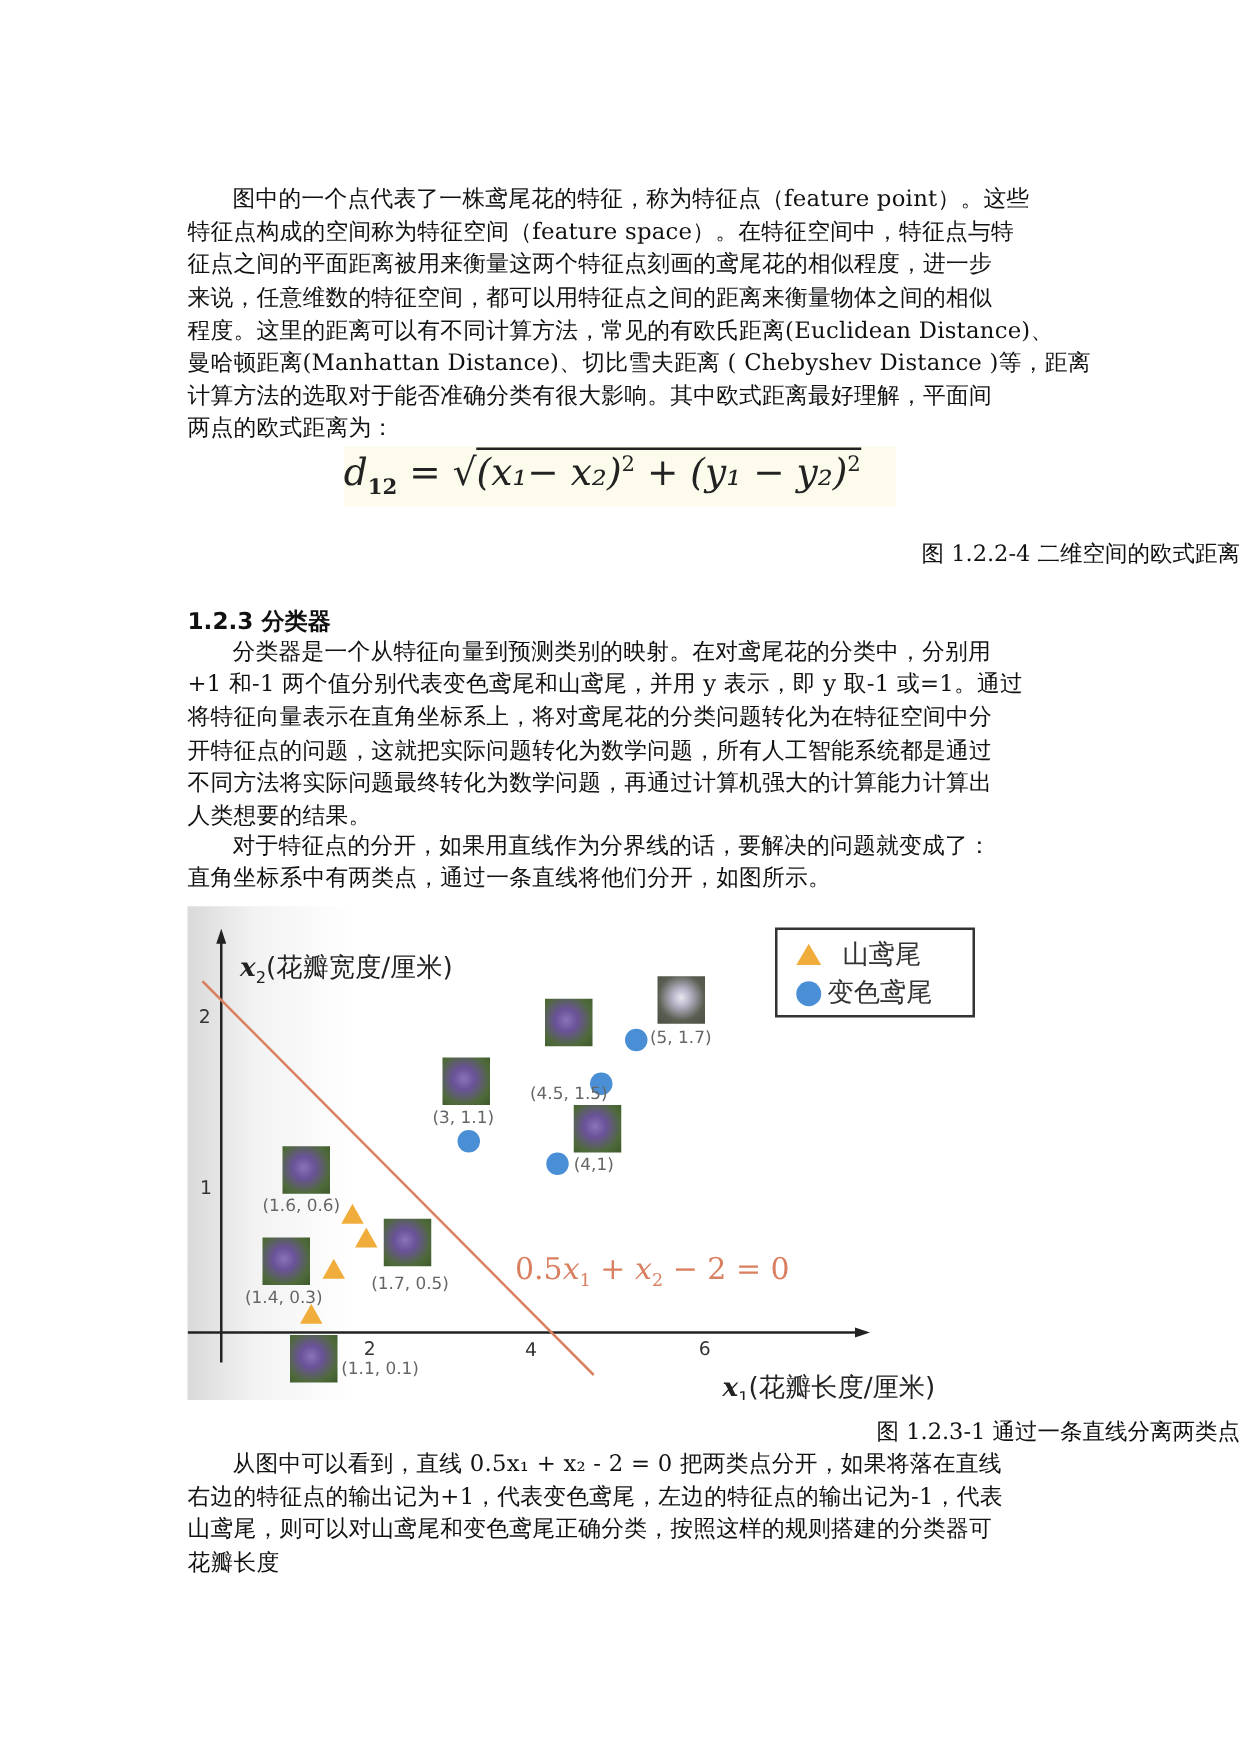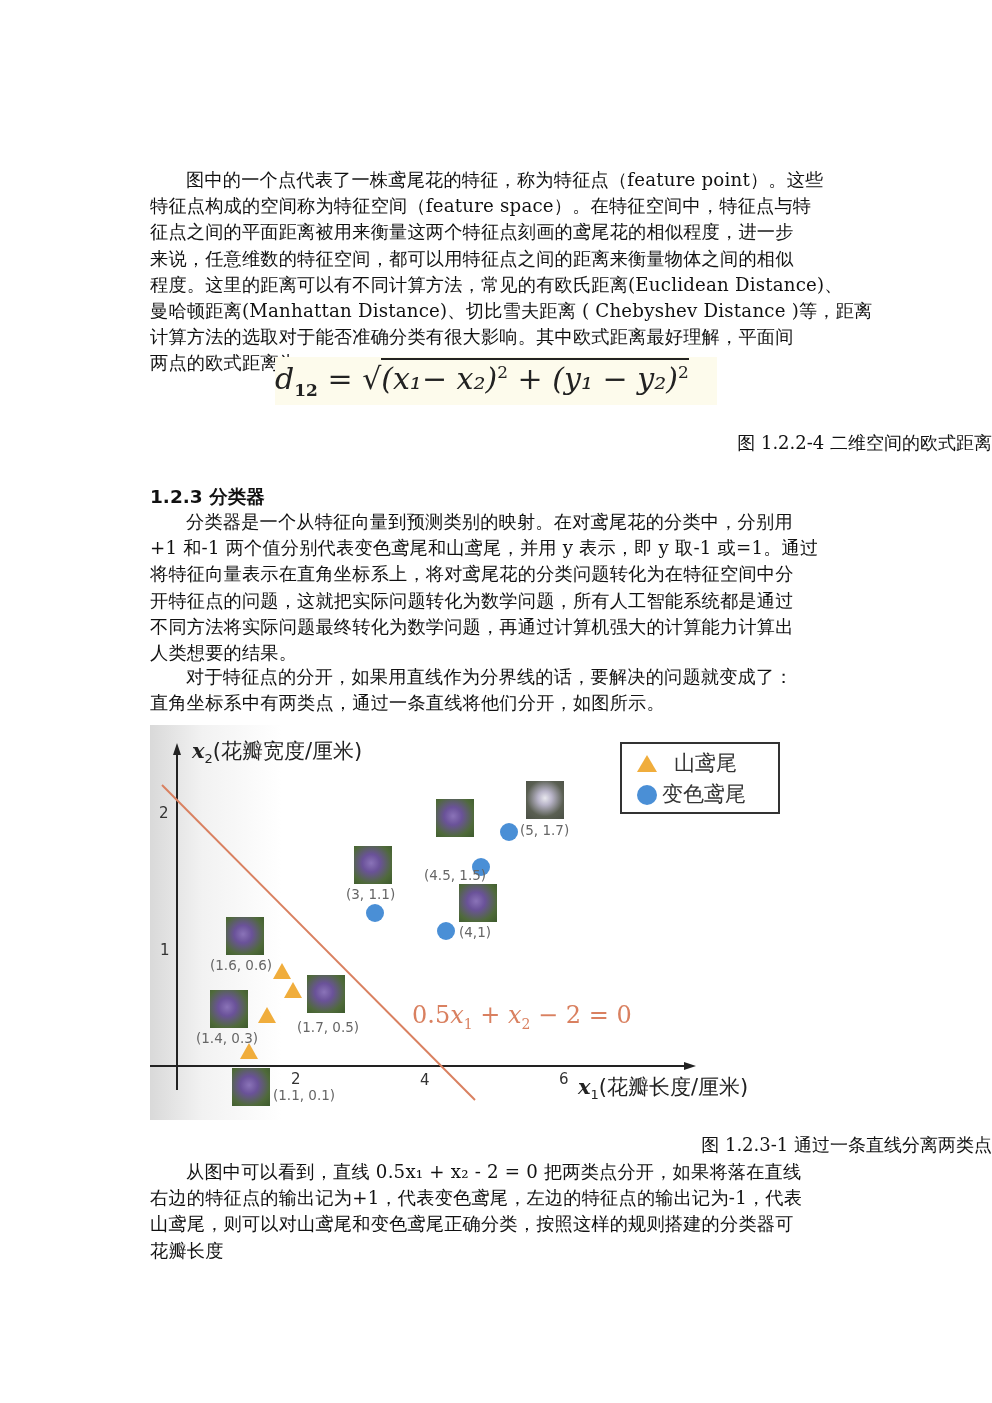--- a/index.html
+++ b/index.html
@@ -21,41 +21,41 @@
   .formula .over { border-top:2px solid #222; padding-top:1px; }
   .caption { position:absolute; left:0; width:992px; text-align:right; font-size:18px; }
   .section-title { position:absolute; left:150px; top:484px; font-size:18.5px; font-weight:bold;
                    font-family: "DejaVu Sans", sans-serif; }
   .chart { position:absolute; left:150px; top:725px; width:658px; height:395px;
            background: linear-gradient(90deg, #d9d9d9 0%, #f2f2f2 8%, #ffffff 20%, #ffffff 100%); overflow:hidden; }
   .chart svg { position:absolute; left:0; top:0; }
   .chart-label { position:absolute; font-family:"DejaVu Sans", sans-serif; color:#555; }
   .pt-label { font-size:13.5px; color:#666; white-space:nowrap; }
   .tick { font-size:15px; color:#333; }
-  .axis-title { font-size:21px; color:#222; white-space:nowrap; }
+  .axis-title { font-size:21px; color:#222; white-space:nowrap;margin-top:23px; }
   .axis-title i { font-family:"DejaVu Serif", serif; font-weight:bold; font-style:italic; }
   .axis-title sub { font-size:13px; }
   .thumb { position:absolute; width:38px; height:38px;
            background: radial-gradient(circle at 45% 45%, #8a73b8 0%, #6a5299 30%, #4f6a3a 70%, #3d5a2c 100%); }
   .thumb.light { background: radial-gradient(circle at 50% 45%, #e8e8ee 0%, #b8b4c8 25%, #5a5f52 65%, #4a4f44 100%); }
   .legend { position:absolute; left:470px; top:17px; width:156px; height:68px;
             border:2px solid #333; background:#fff; }
   .legend-row { position:absolute; left:0; width:153px; height:32px; }
   .legend-label { position:absolute; left:52px; font-size:21px; color:#333; font-family:"DejaVu Sans", sans-serif; white-space:nowrap; }
   .line-eq { position:absolute; left:262px; top:276px; font-size:24px; color:#d98060;
              font-family:"DejaVu Serif", serif; white-space:nowrap; }
   .line-eq i { font-style:italic; }
   .line-eq sub { font-size:14px; }
 </style>
 </head>
 <body>
 
 <div class="page">
 
-  <div class="para" style="top:147px;margin-top:20px;">
+  <div class="para" style="top:147px;">
     <span class="line"><span class="indent"></span><span>图中的一个点代表了一株鸢尾花的特征，称为特征点（feature point）。这些</span></span>
     <span class="line">特征点构成的空间称为特征空间（feature  space）。在特征空间中，特征点与特</span>
     <span class="line">征点之间的平面距离被用来衡量这两个特征点刻画的鸢尾花的相似程度，进一步</span>
     <span class="line">来说，任意维数的特征空间，都可以用特征点之间的距离来衡量物体之间的相似</span>
     <span class="line">程度。这里的距离可以有不同计算方法，常见的有欧氏距离(Euclidean Distance)、</span>
     <span class="line">曼哈顿距离(Manhattan Distance)、切比雪夫距离 ( Chebyshev Distance )等，距离</span>
     <span class="line">计算方法的选取对于能否准确分类有很大影响。其中欧式距离最好理解，平面间</span>
     <span class="line">两点的欧式距离为：</span>
   </div>
 

